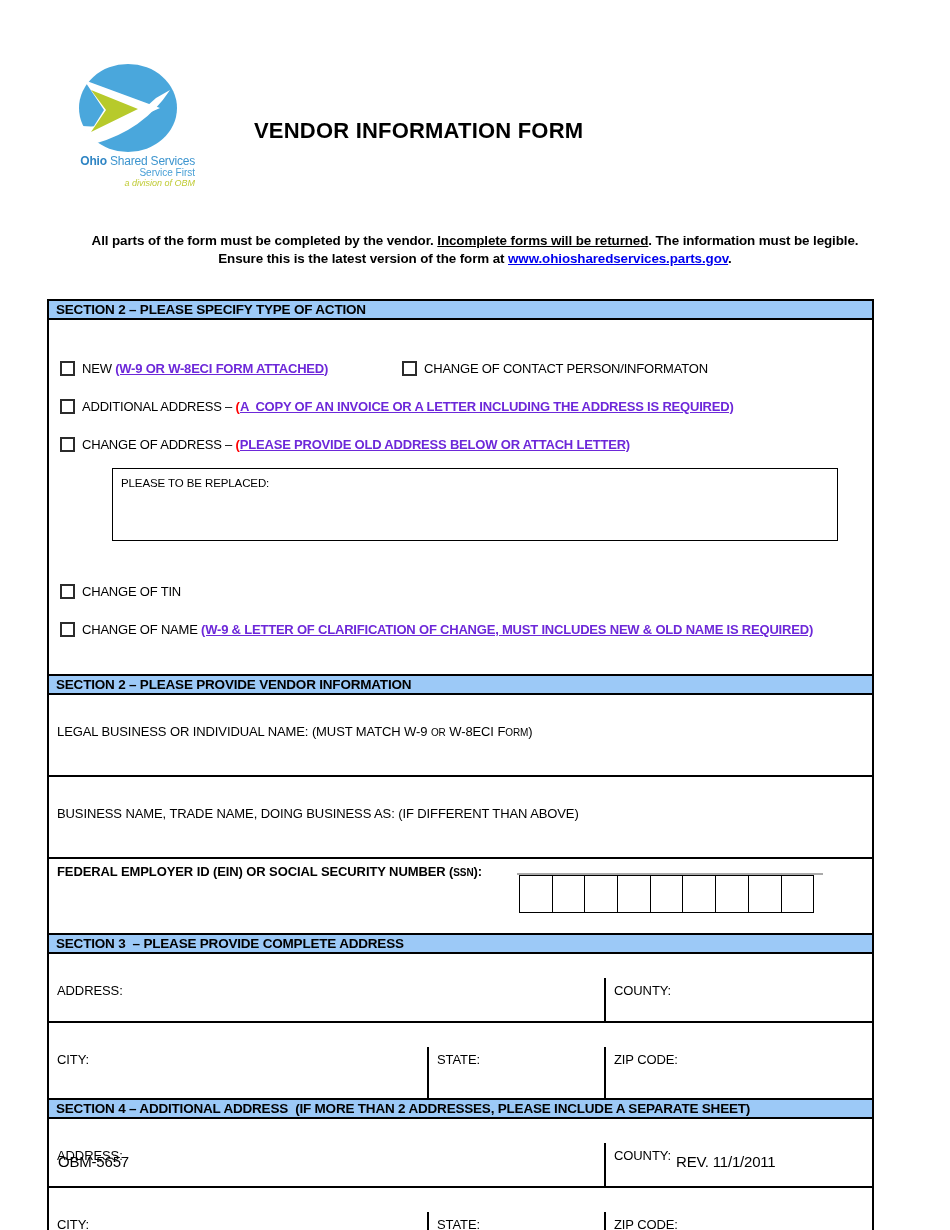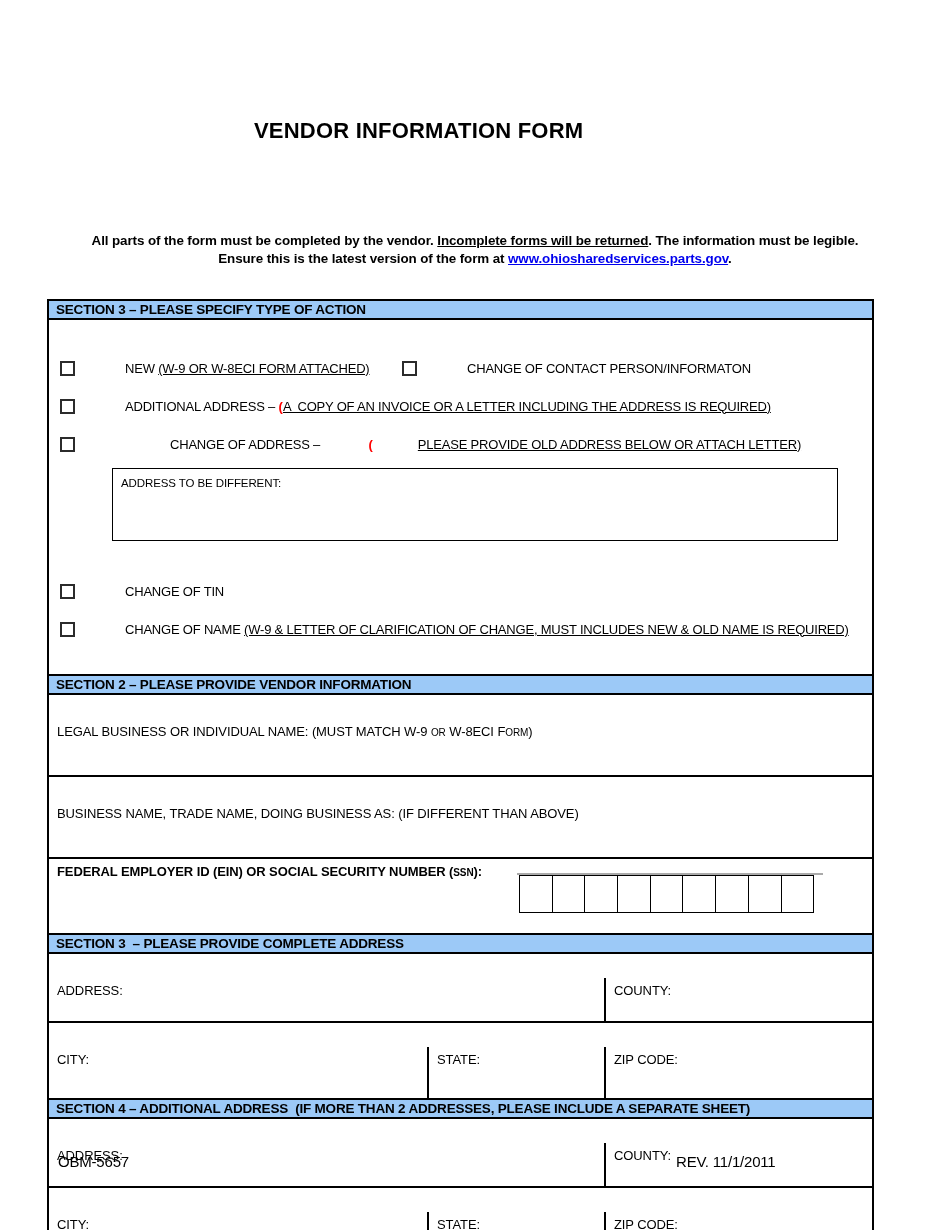--- a/index.html
+++ b/index.html
@@ -30,23 +30,23 @@
   
   .formtable { position:absolute; left:47px; top:299px; width:827px; border:2px solid #000; background:#fff; }
   .sec-header { background:#9cc9f7; border-bottom:2px solid #000; height:19px;
                 display:flex; align-items:center; padding-left:7px;
                 font-weight:bold; font-size:13.5px; letter-spacing:-0.2px; white-space:pre; }
 
   
   .s1-body { position:relative; height:356px; border-bottom:2px solid #000; background:#fff; }
   .cb-row { position:absolute; left:0; width:100%; height:16px; display:flex; align-items:center; }
   .checkbox { width:15px; height:15px; border:2px solid #2b2b2b; background:#fff; flex:0 0 auto; margin-right:7px; }
-  .cb-label { font-size:13px; letter-spacing:-0.2px; white-space:pre;margin-left:43px; }
+  .cb-label { font-size:13px; letter-spacing:-0.2px; white-space:pre; }
   .red-paren { color:#f00; font-weight:bold; font-size:13px; white-space:pre; }
-  .red-run { color:#000000; font-weight:normal; font-size:13px; letter-spacing:-0.2px;
+  .red-run { color:#6d28d9; font-weight:bold; font-size:13px; letter-spacing:-0.2px;
              text-decoration:underline; white-space:pre; }
   .abs-group { position:absolute; display:flex; align-items:center; height:16px;padding-left:48px; }
   .replace-box { position:absolute; left:63px; top:148px; width:726px; height:73px;
                  border:1px solid #000; background:#fff; }
   .replace-box .cell-label { padding-top:8px; }
   .other-line { display:inline-block; width:232px; height:13px; border-bottom:1px solid #000; margin-left:2px; }
 
   
   .frow { display:flex; border-bottom:2px solid #000; background:#fff;margin-top:24px; }
   .frow.last { border-bottom:0; }
@@ -65,65 +65,78 @@
 
   
   .footer-left  { position:absolute; left:58px;  top:1153px; font-size:15px; letter-spacing:-0.2px; }
   .footer-right { position:absolute; left:676px; top:1153px; font-size:15px; letter-spacing:-0.2px; }
 </style>
 </head>
 <body>
 
 <div class="page">
 
+  <div class="logo-wrap">
+    <svg class="logo-svg" width="100" height="90" viewBox="0 0 100 90">
+      <ellipse cx="50" cy="44" rx="49" ry="44" fill="#4aa7dc"></ellipse>
+      <path d="M 4,62 Q 45,66 78,34 L 92,26 Q 66,66 16,80 Z" fill="#ffffff"></path>
+      <polygon points="6,16 82,44 6,78 26,46" fill="#ffffff"></polygon>
+      <polygon points="13,26 60,45 13,68 28,46" fill="#b7ca2b"></polygon>
+    </svg>
+    <div class="logo-text">
+      <div class="logo-org"><b>Ohio</b><span> Shared Services</span></div>
+      <div class="logo-tag">Service First</div>
+      <div class="logo-div">a division of OBM</div>
+    </div>
+  </div>
 
   <div class="doc-title">VENDOR INFORMATION FORM</div>
 
   <div class="intro">
     <div>
       <span>All parts of the form must be completed by the vendor. </span><span class="ul">Incomplete forms will be returned</span><span>. The information must be legible.</span>
     </div>
     <div>
       <span>Ensure this is the latest version of the form at </span><a class="link">www.ohiosharedservices.parts.gov</a><span class="intro-bold">.</span>
     </div>
   </div>
 
   <div class="formtable">
 
     <div class="sec-header">
-      <span>SECTION 3 – PLEASE SPECIFY TYPE OF ACTION</span>
+      <span>SECTION 2 – PLEASE SPECIFY TYPE OF ACTION</span>
     </div>
     <div class="s1-body">
 
       <div class="cb-row" style="top:40px;">
         <span class="checkbox" style="margin-left:11px;"></span>
         <span class="cb-label">NEW </span>
         <span class="red-run">(W-9 OR W-8ECI FORM ATTACHED)</span>
         <span class="abs-group" style="left:305px;">
           <span class="checkbox"></span>
           <span class="cb-label">CHANGE OF CONTACT PERSON/INFORMATON</span>
         </span>
       </div>
 
       <div class="cb-row" style="top:78px;">
         <span class="checkbox" style="margin-left:11px;"></span>
         <span class="cb-label">ADDITIONAL ADDRESS – </span>
         <span class="red-paren">(</span>
         <span class="red-run">A  COPY OF AN INVOICE OR A LETTER INCLUDING THE ADDRESS IS REQUIRED)</span>
       </div>
 
-      <div class="cb-row" style="top:116px;gap:45px;">
+      <div class="cb-row" style="top:116px;">
         <span class="checkbox" style="margin-left:11px;"></span>
         <span class="cb-label">CHANGE OF ADDRESS – </span>
         <span class="red-paren">(</span>
         <span class="red-run">PLEASE PROVIDE OLD ADDRESS BELOW OR ATTACH LETTER)</span>
       </div>
 
       <div class="replace-box">
-        <div class="cell-label" style="font-size:11.5px;">ADDRESS TO BE DIFFERENT:</div>
+        <div class="cell-label" style="font-size:11.5px;">PLEASE TO BE REPLACED:</div>
       </div>
 
       <div class="cb-row" style="top:263px;text-align:center;">
         <span class="checkbox" style="margin-left:11px;"></span>
         <span class="cb-label">CHANGE OF TIN </span>
       </div>
 
       <div class="cb-row" style="top:301px;">
         <span class="checkbox" style="margin-left:11px;"></span>
         <span class="cb-label">CHANGE OF NAME </span>

